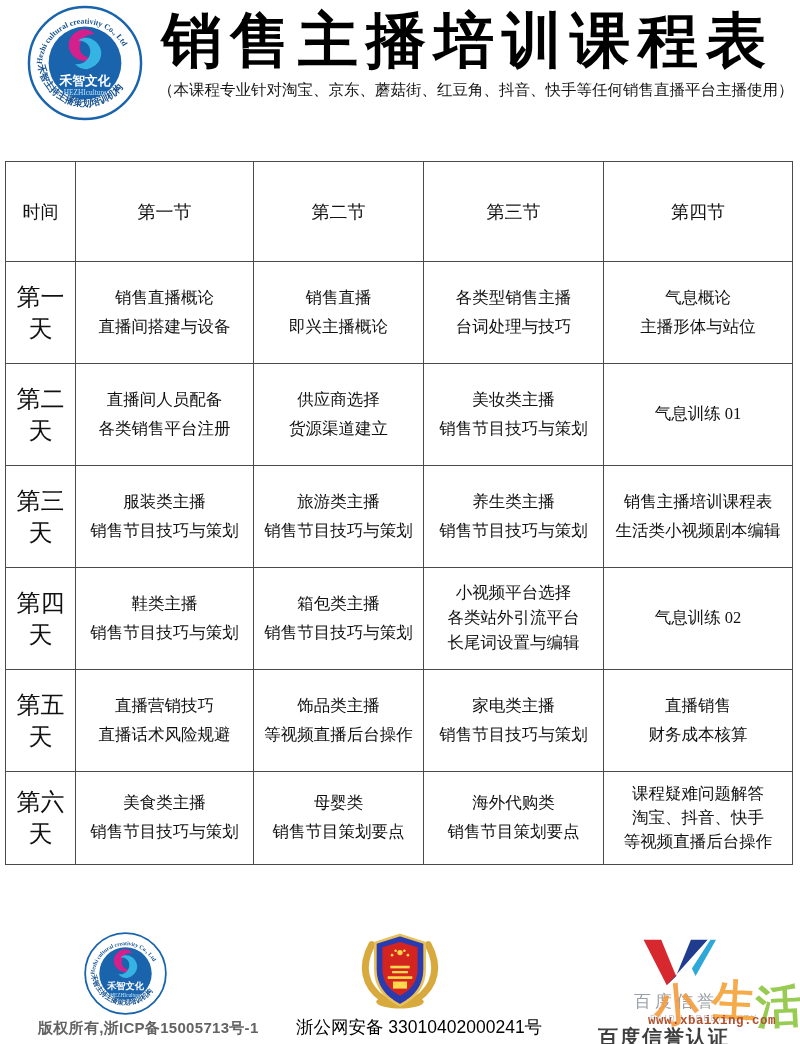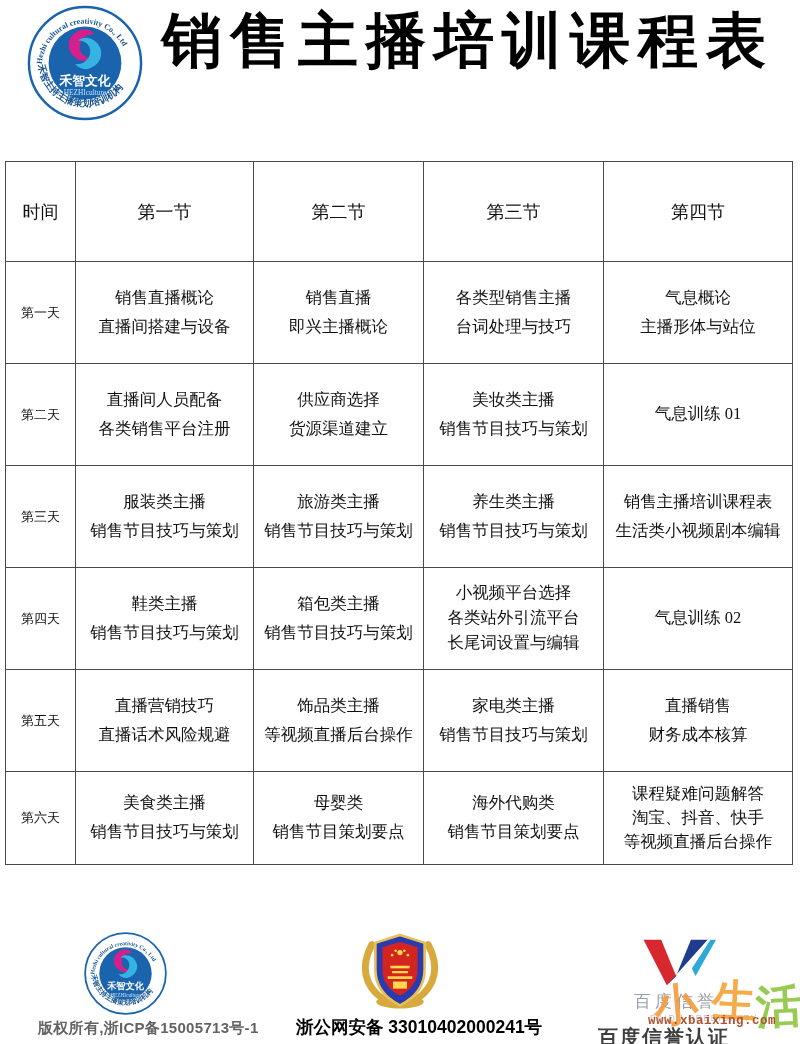--- a/index.html
+++ b/index.html
@@ -16,30 +16,30 @@
 
   
   table.course{position:absolute;left:5px;top:161px;width:787px;
                border-collapse:collapse;table-layout:fixed;padding-left:40px;}
   table.course th,table.course td{border:1.6px solid #4a4a4a;text-align:center;
                vertical-align:middle;padding:0;font-weight:400;}
   tr.head-row{height:100px;}
   tr.day-row{height:102px;}
   tr.day-row.last{height:93px;}
   .col-head{font-size:18px;}
-  .day-cell{font-size:13px;}
+  .day-cell{font-size:24px;}
   .cell{font-size:16.5px;line-height:1.75;white-space:pre-line;}
 
   
   #logo-footer{left:83px;top:931px;width:85px;height:85px;}
   .copyright{position:absolute;left:38px;top:1019px;font-family:"Liberation Sans",sans-serif;
              font-size:15px;font-weight:600;color:#636363;letter-spacing:0.3px;text-align:right;}
   .badge-wrap{position:absolute;left:356px;top:929px;width:88px;height:84px;}
   .police-text{position:absolute;left:296px;top:1015px;font-family:"Liberation Sans",sans-serif;
-             font-size:17.5px;font-weight:700;color:#000;}
+             font-size:17.5px;font-weight:400;color:#000;}
   .baidu-block{position:absolute;left:598px;top:930px;width:180px;height:114px;}
   .baidu-v{position:absolute;left:40px;top:2px;width:78px;height:60px;}
   .baidu-cn{position:absolute;left:36px;top:60px;font-size:17px;color:#9aa0a6;
             letter-spacing:4px;white-space:nowrap;}
   .baidu-en{position:absolute;left:52px;top:83px;font-family:"Liberation Sans",sans-serif;
             font-size:8.5px;color:#c2c2c2;letter-spacing:1.6px;white-space:nowrap;}
   .baidu-cert{position:absolute;left:0px;top:94px;font-size:20px;font-weight:700;
             color:#3f3f3f;letter-spacing:2px;white-space:nowrap;}
   .watermark{position:absolute;left:648px;top:958px;width:152px;height:86px;
              pointer-events:none;z-index:5;}
@@ -69,20 +69,21 @@
       <textPath href="#at1" startOffset="2%">Hezhi cultural creativity Co., Ltd</textPath>
     </text>
     <text font-size="9.5" font-weight="700" fill="#14508f">
       <textPath href="#ab1" startOffset="4%">禾智主持主播策划培训机构</textPath>
     </text>
   </svg>
 </div>
 
 <div class="title-block">
   <div class="main-title">销售主播培训课程表</div>
+  <div class="subtitle">（本课程专业针对淘宝、京东、蘑菇街、红豆角、抖音、快手等任何销售直播平台主播使用）</div>
 </div>
 
 <table class="course">
   <colgroup>
     <col style="width:70px">
       <col style="width:178px">
       <col style="width:170px">
     <col style="width:180px">
       <col style="width:189px">
   </colgroup>

